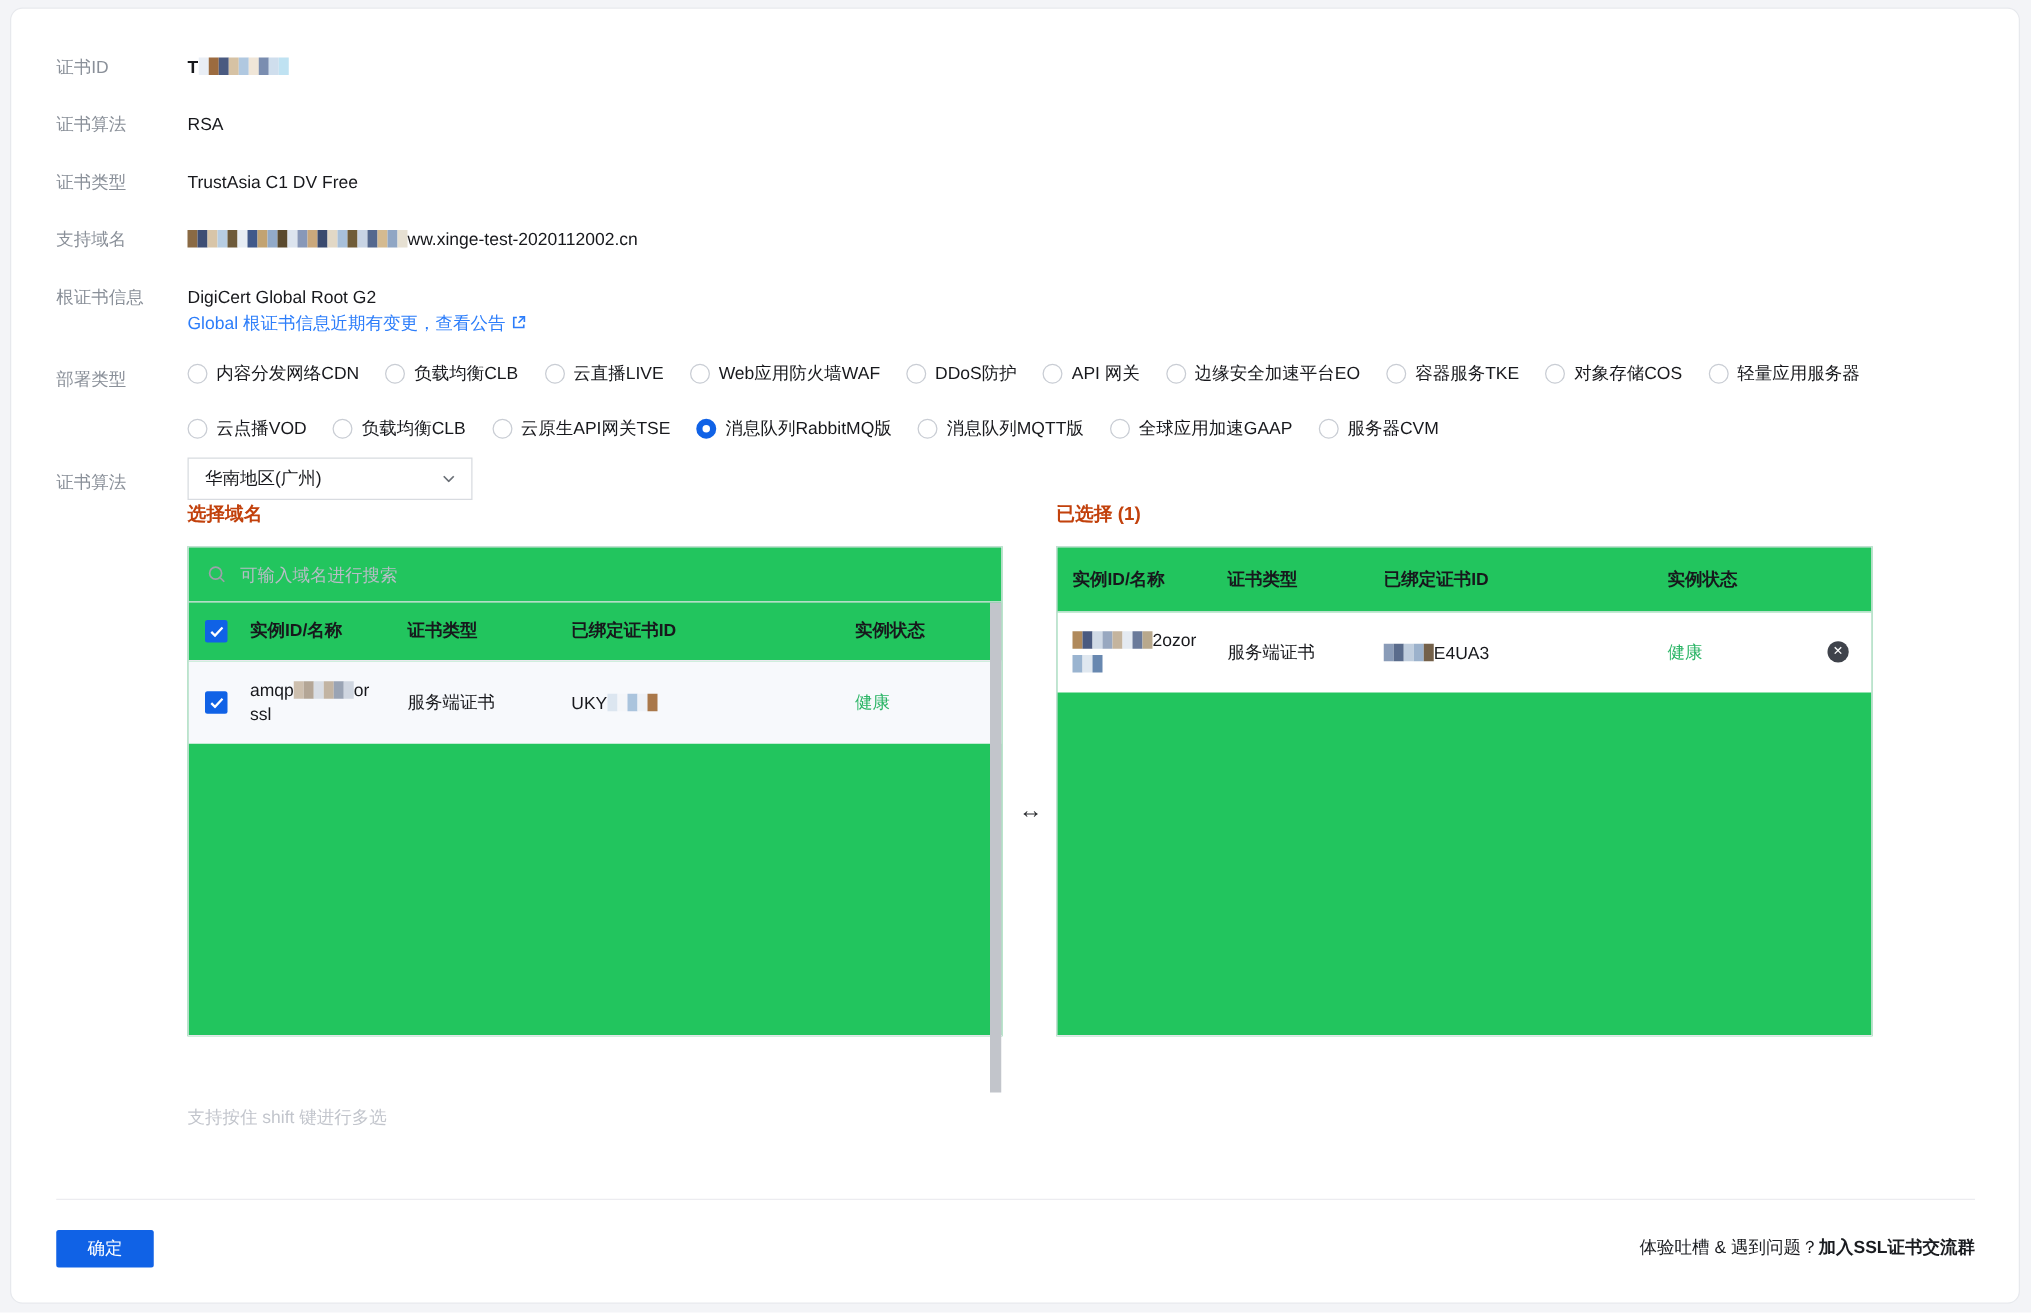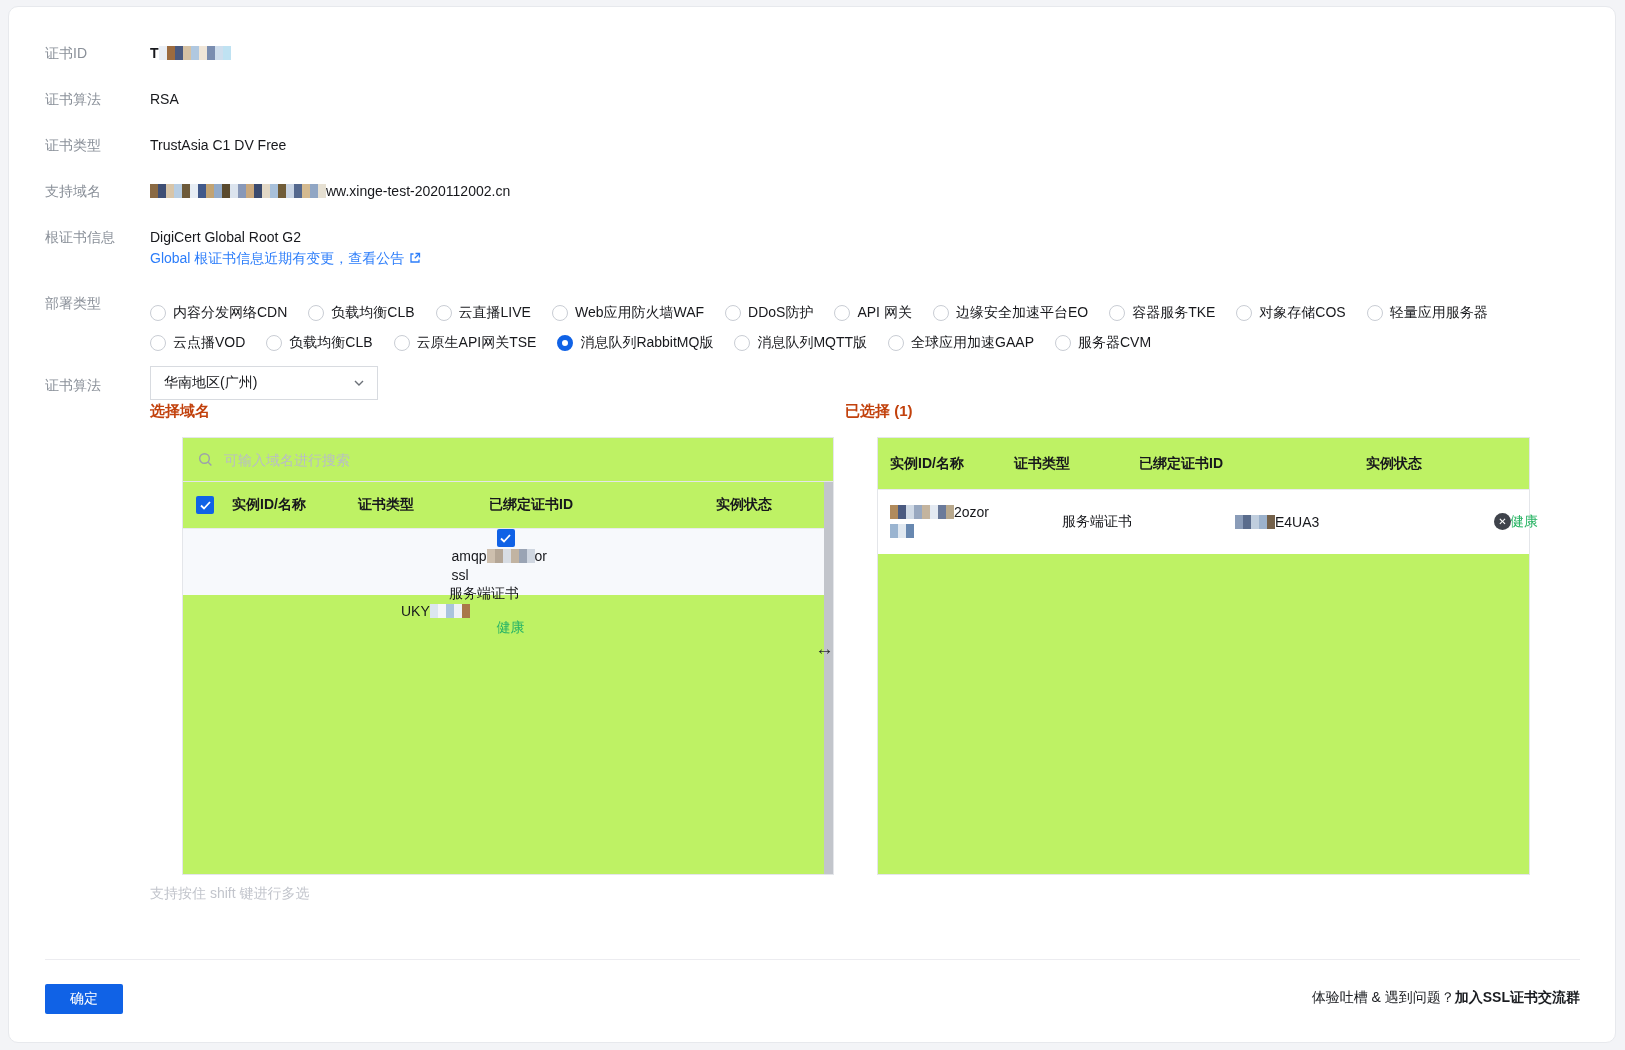--- a/index.html
+++ b/index.html
@@ -16,32 +16,32 @@
   .fvalue{position:absolute;left:150px;color:#17181c;font-size:14px;line-height:20px;}
   .link-line{position:absolute;left:150px;color:var(--link);font-size:14px;line-height:20px;cursor:pointer;display:flex;align-items:center;gap:5px;}
   .radio-row{position:absolute;left:150px;display:flex;align-items:center;gap:21px;flex-wrap:nowrap;}
   .radio-item{display:flex;align-items:center;gap:7px;font-size:14px;color:#17181c;cursor:pointer;white-space:nowrap;}
   .radio-dot{width:16px;height:16px;border:1px solid #c9cdd4;border-radius:50%;background:#fff;box-sizing:border-box;flex:0 0 auto;}
   .radio-dot.on{border:5px solid var(--accent);}
   .region-select{position:absolute;left:150px;top:366px;width:228px;height:34px;border:1px solid #d8dbe0;
     background:#fff;box-sizing:border-box;display:flex;align-items:center;justify-content:space-between;
     padding:0 13px;font-size:14px;cursor:pointer;}
   .panel-title{position:absolute;top:402px;font-size:15px;font-weight:700;color:#c2410c;}
-  .panel{position:absolute;top:437px;height:438px;background:#bef264;border:1px solid #e4e6ea;box-sizing:border-box;margin-left:32px;}
+  .panel{position:absolute;top:437px;height:392px;background:#22c55e;border:1px solid #e4e6ea;box-sizing:border-box;}
   .panel.left{left:150px;width:652px;}
   .panel.right{left:845px;width:653px;}
   .search-row{height:44px;border-bottom:1px solid #e4e6ea;display:flex;align-items:center;padding:0 15px;gap:9px;box-sizing:border-box;}
   .search-row input{border:none;outline:none;flex:1;font-size:14px;font-family:inherit;color:#17181c;background:transparent;}
   .search-row input::placeholder{color:#b8bdc6;}
   .thead{display:flex;align-items:center;font-weight:700;font-size:14px;color:#17181c;box-sizing:border-box;border-bottom:1px solid #e9eaee;}
   .thead.left-h{height:47px;padding-left:13px;}
   .thead.right-h{height:52px;padding-left:12px;}
   .trow{display:flex;align-items:center;font-size:14px;box-sizing:border-box;position:relative;}
-  .trow.left-r{height:66px;padding-left:13px;background:#f7f9fc;flex-direction:column;}
-  .trow.right-r{height:64px;padding-left:12px;background:#fff;gap:48px;}
+  .trow.left-r{height:66px;padding-left:13px;background:#f7f9fc;}
+  .trow.right-r{height:64px;padding-left:12px;background:#fff;}
   .cbx-cell{width:36px;flex:0 0 auto;display:flex;align-items:center;}
   .checkbox{width:18px;height:18px;border-radius:2px;background:var(--accent);display:flex;align-items:center;justify-content:center;cursor:pointer;}
   .checkbox svg{display:block;}
   .cell{flex:0 0 auto;box-sizing:border-box;padding-right:8px;}
   .name-lines{line-height:19px;}
   .status{color:var(--success);}
   .scrollbar{position:absolute;right:0;top:44px;width:9px;height:392px;background:#c2c5cb;}
   .close-btn{position:absolute;right:18px;top:50%;margin-top:-9px;width:17px;height:17px;border-radius:50%;
     background:#3f434b;color:#fff;display:flex;align-items:center;justify-content:center;font-size:10px;line-height:1;cursor:pointer;}
   .transfer{position:absolute;left:815px;top:638px;font-size:19px;font-weight:700;color:#2a2c30;}
@@ -110,21 +110,21 @@
 <span class="link-line" style="top:248px">
   <span>Global 根证书信息近期有变更，查看公告</span>
   <svg width="12" height="12" viewBox="0 0 12 12">
       <path d="M4.5 2H2v8h8V7.5" fill="none" stroke="#2c7dfa" stroke-width="1.3"></path>
       <path d="M6.5 1.5H10.5V5.5" fill="none" stroke="#2c7dfa" stroke-width="1.3"></path>
       <path d="M10.2 1.8L5.8 6.2" fill="none" stroke="#2c7dfa" stroke-width="1.3"></path>
     </svg>
 </span>
 
 <span class="flabel" style="top:293px">部署类型</span>
-<div class="radio-row" id="deploy-row-1" style="top:304px">
+<div class="radio-row" id="deploy-row-1" style="top:290px">
     <label class="radio-item">
       <span class="radio-dot"></span>
       <span>内容分发网络CDN</span>
     </label>
     <label class="radio-item">
       <span class="radio-dot"></span>
       <span>负载均衡CLB</span>
     </label>
     <label class="radio-item">
       <span class="radio-dot"></span>

